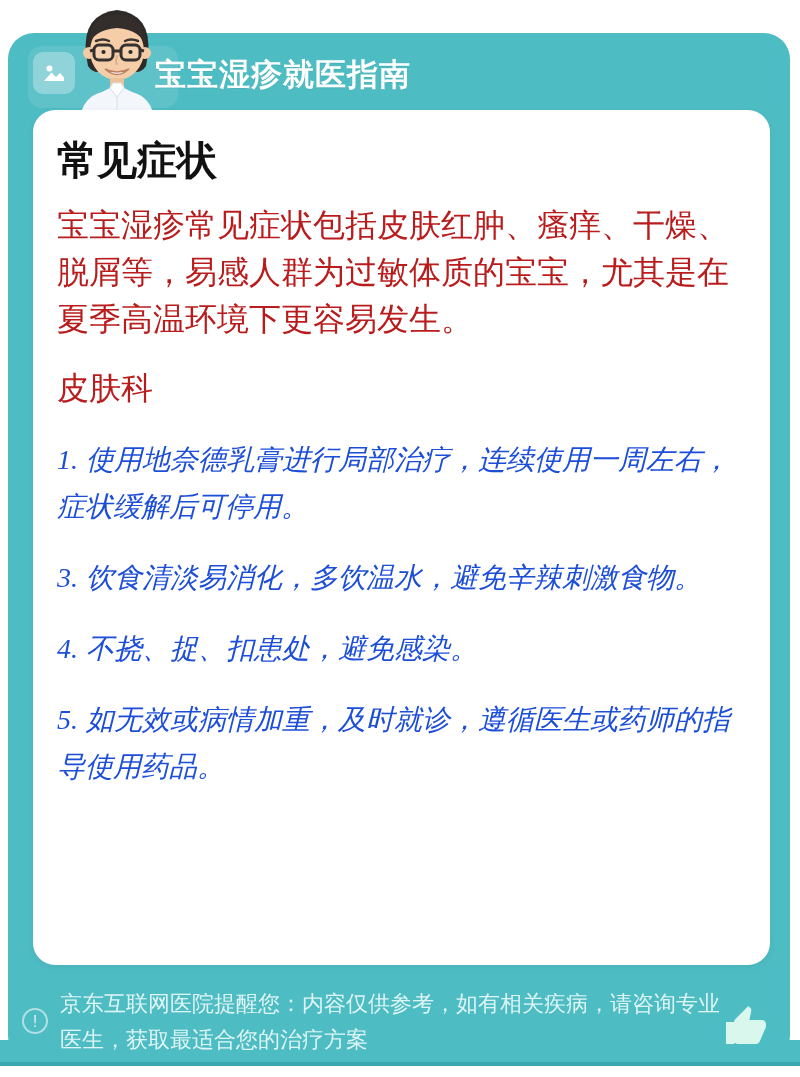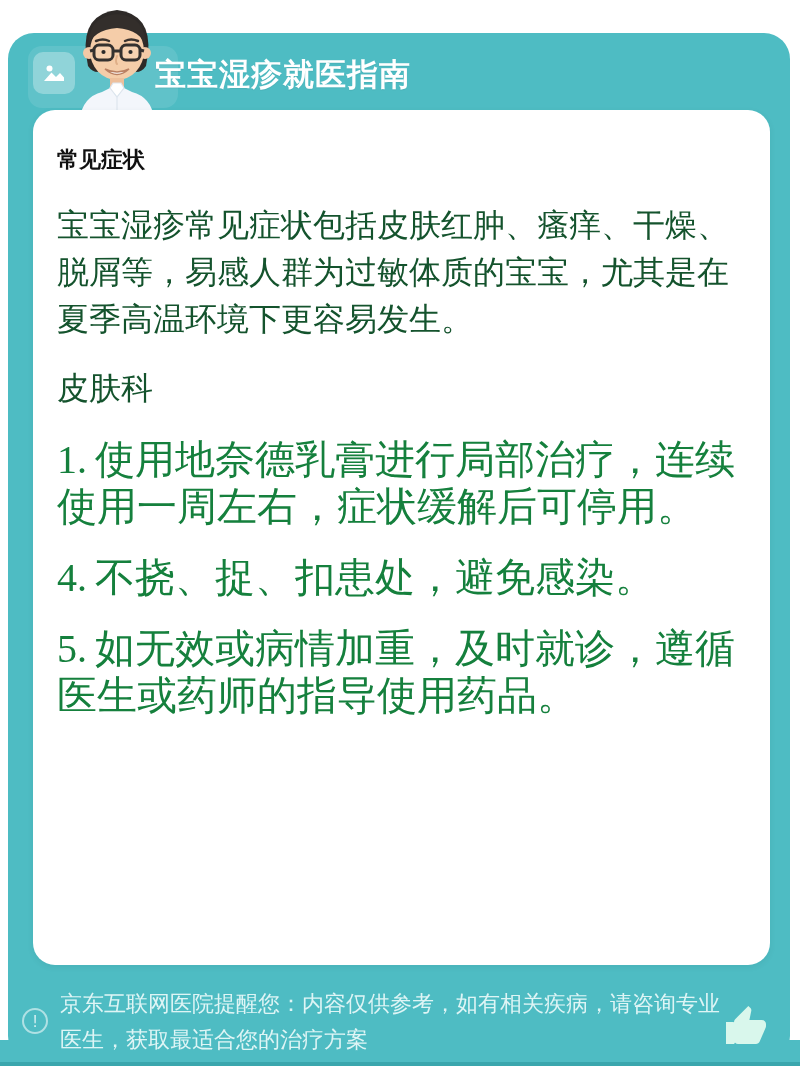--- a/index.html
+++ b/index.html
@@ -46,32 +46,33 @@
   }
 
   
   .card{
     position:absolute;left:33px;top:110px;width:737px;height:855px;
     background:#ffffff;border-radius:22px;z-index:5;
     box-sizing:border-box;padding:28px 24px 0 24px;
     box-shadow:0 2px 6px rgba(0,60,60,0.08);
   }
   .sec-heading{
-    font-size:22px;font-weight:bold;color:#111111;
+    font-size:40px;font-weight:bold;color:#111111;
     margin:26px 0 0 0;line-height:40px;
   }
   .sec-heading.first{margin-top:2px;}
   .body-text{
-    font-size:32px;color:#14532d;line-height:47px;
+    font-size:32px;color:#b91c1c;line-height:47px;
     margin:22px 0 0 0;
   }
   .points{list-style:none;margin:0;padding:0;}
   .point{
-    font-size:40px;color:#15803d;line-height:47px;
+    font-size:28px;color:#1d4ed8;line-height:47px;
     margin:24px 0 0 0;
+    font-style:italic;
   }
   .pt-num{font-family:"Liberation Serif","DejaVu Serif",serif;margin-right:8px;}
 
   
   .footer-alert{
     position:absolute;left:22px;top:1008px;width:26px;height:26px;z-index:3;
     border:2px solid rgba(255,255,255,0.55);border-radius:50%;
     color:rgba(255,255,255,0.75);
     display:flex;align-items:center;justify-content:center;
     font-size:17px;line-height:1;box-sizing:border-box;
@@ -144,20 +145,21 @@
   <div class="page-title">宝宝湿疹就医指南</div>
 
   <div class="card">
     <h2 class="sec-heading first">常见症状</h2>
     <p class="body-text">宝宝湿疹常见症状包括皮肤红肿、瘙痒、干燥、脱屑等，易感人群为过敏体质的宝宝，尤其是在夏季高温环境下更容易发生。</p>
 
     <p class="body-text">皮肤科</p>
 
     <ul class="points">
       <li class="point"><span class="pt-num">1.</span><span>使用地奈德乳膏进行局部治疗，连续使用一周左右，症状缓解后可停用。</span></li>
+      <li class="point"><span class="pt-num">3.</span><span>饮食清淡易消化，多饮温水，避免辛辣刺激食物。</span></li>
       <li class="point"><span class="pt-num">4.</span><span>不挠、捉、扣患处，避免感染。</span></li>
       <li class="point"><span class="pt-num">5.</span><span>如无效或病情加重，及时就诊，遵循医生或药师的指导使用药品。</span></li>
     </ul>
   </div>
 
   <div class="footer-alert">
     <span>!</span>
   </div>
   <div class="footer-disclaimer">京东互联网医院提醒您：内容仅供参考，如有相关疾病，请咨询专业医生，获取最适合您的治疗方案</div>
 

